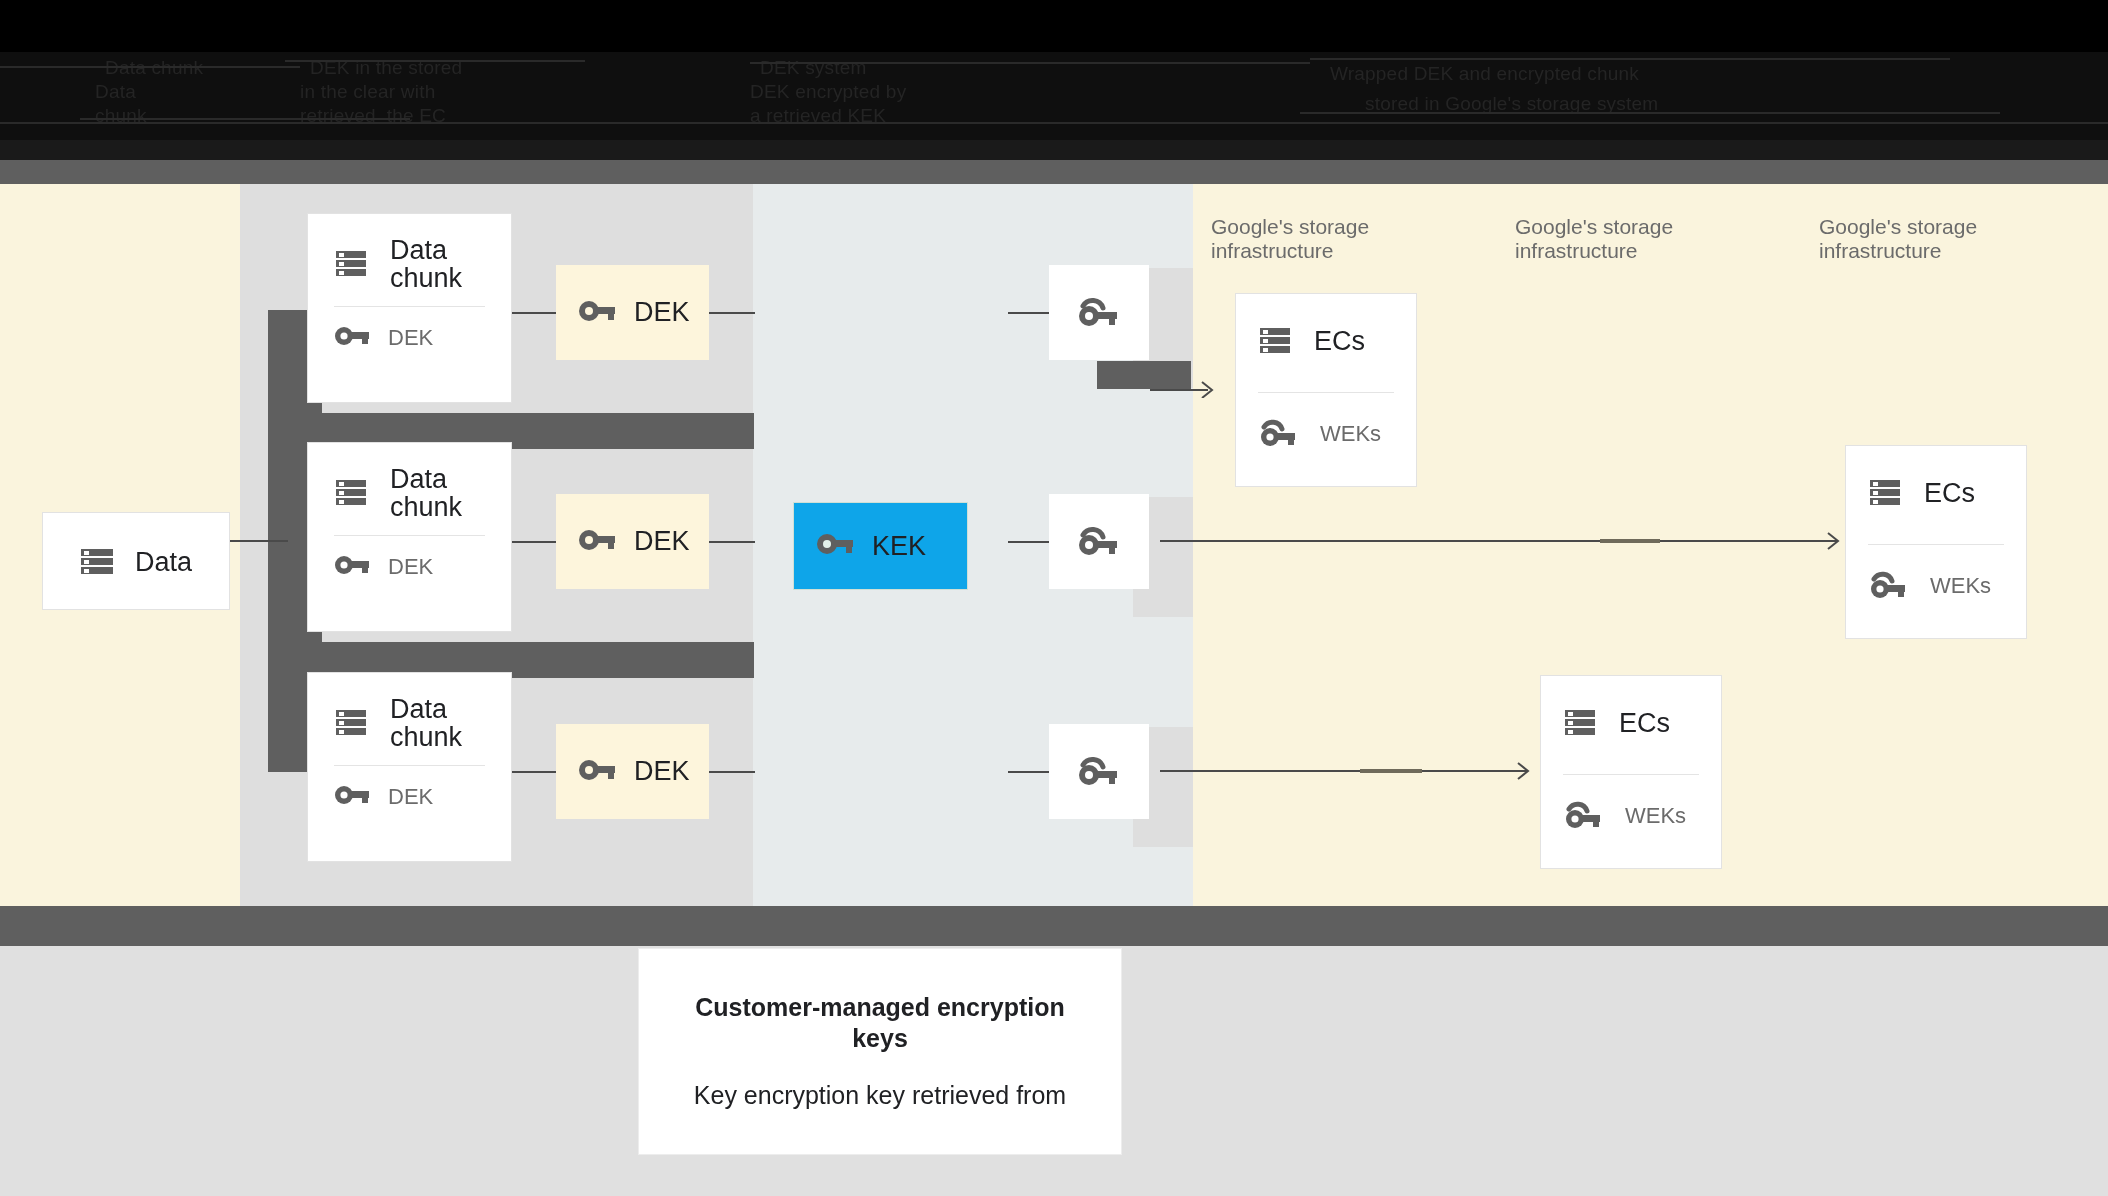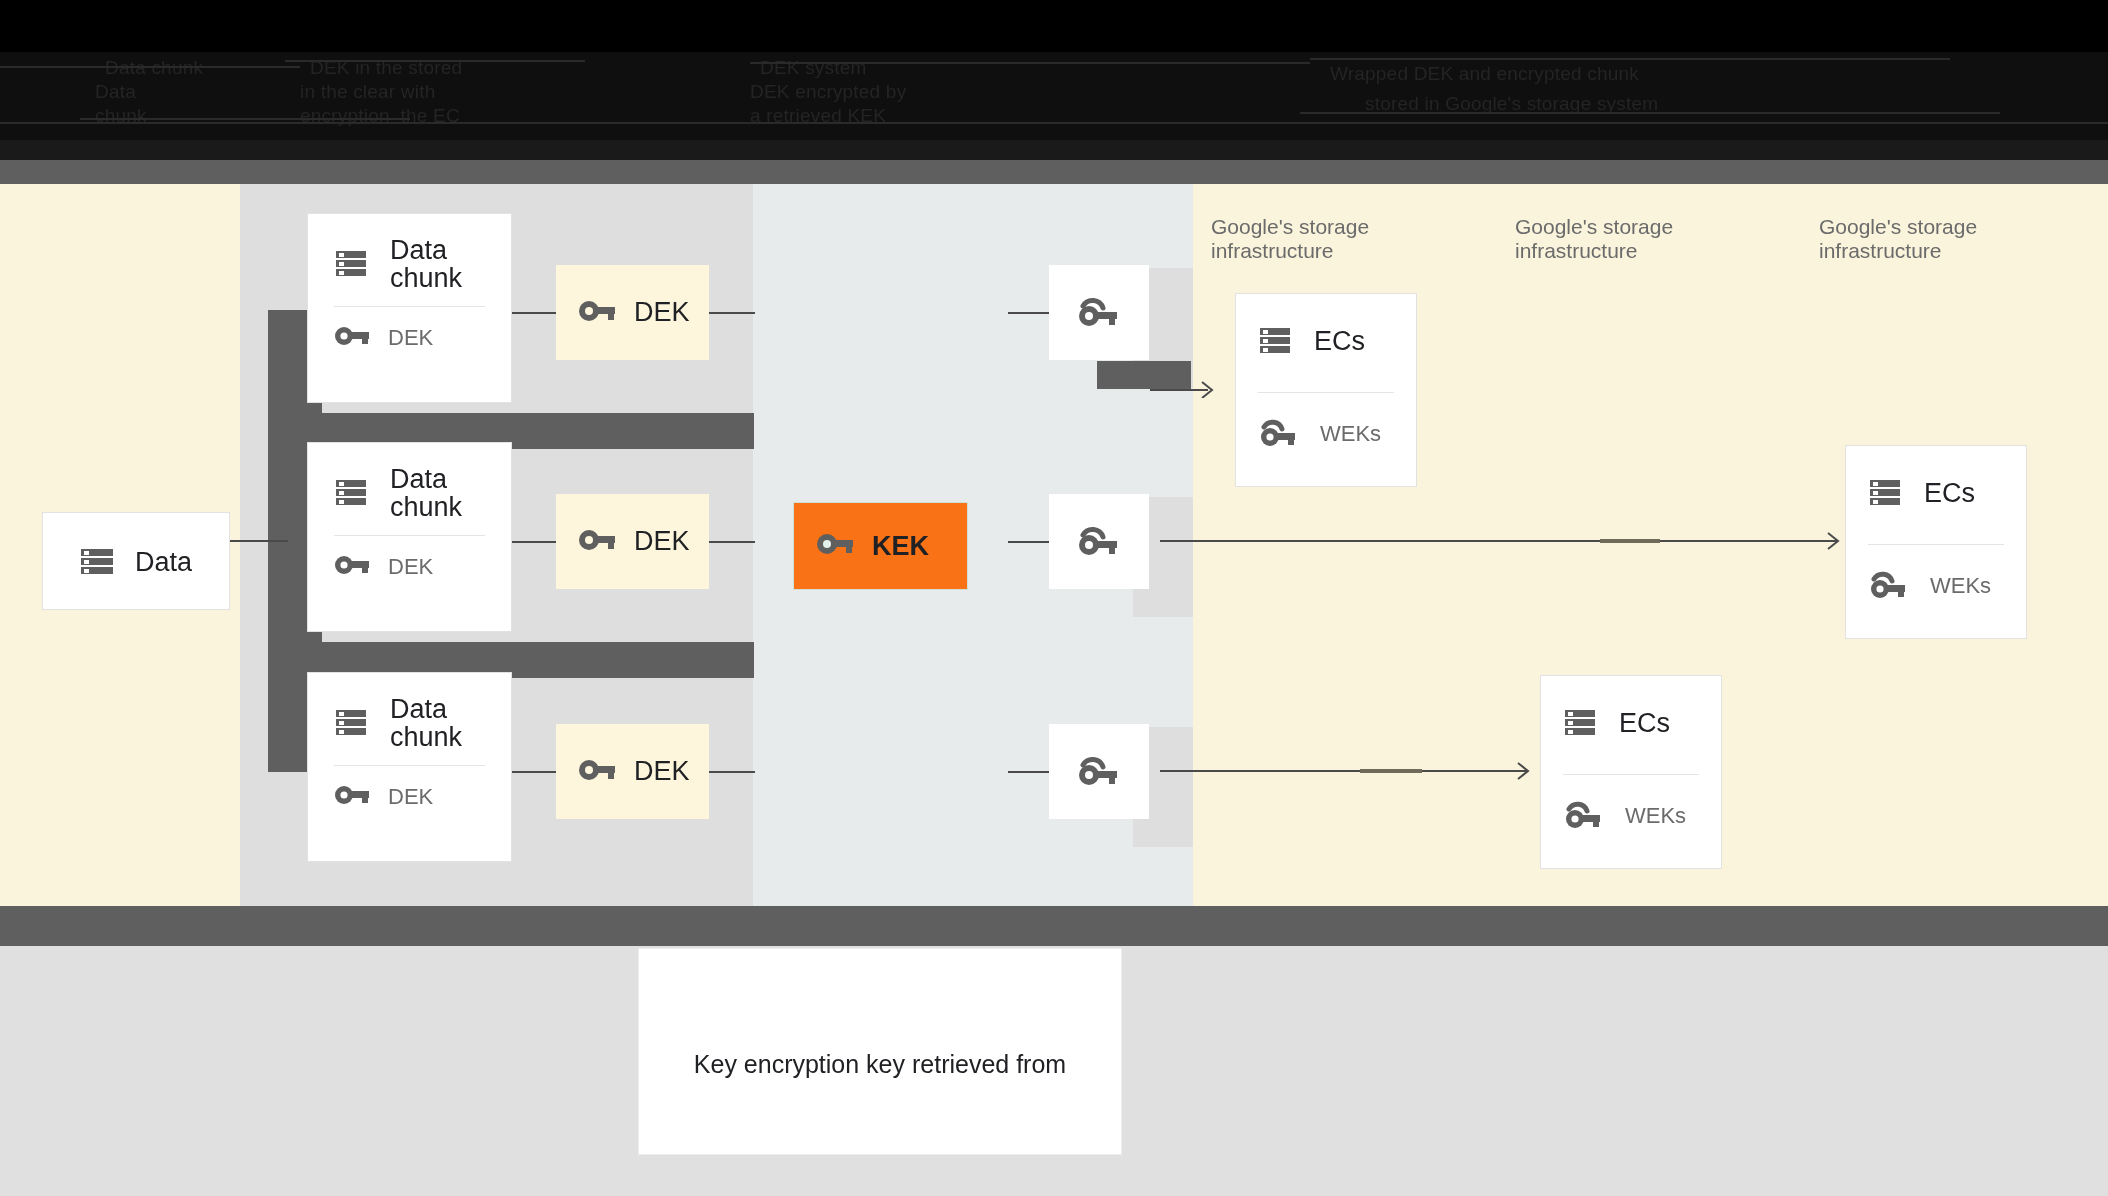--- a/index.html
+++ b/index.html
@@ -28,21 +28,21 @@
   .card-top{display:flex;align-items:center;gap:18px;padding:22px 26px 14px 26px;}
   .card-div{height:1px;background:#e4e4e4;margin:0 26px;}
   .card-bot{display:flex;align-items:center;gap:18px;padding:16px 26px 18px 26px;}
   .card-title{font-size:27px;color:#202124;line-height:28px;}
   .card-sub{font-size:22px;color:#6b6b6b;line-height:24px;}
 
   
   .chip{position:absolute;display:flex;align-items:center;gap:18px;box-sizing:border-box;
         padding:0 22px;}
   .chip-dek{background:#fdf5dc;}
-  .chip-kek{background:#f97316;border:1px solid #cfe0d6;font-weight:bold;}
+  .chip-kek{background:#0ea5e9;border:1px solid #cfe0d6;}
   .chip-plain{background:#ffffff;}
   .chip-label{font-size:27px;color:#202124;}
 
   
   .svr{flex:0 0 auto;}
   .keyi{flex:0 0 auto;}
 
   
   .line{position:absolute;background:#4a4a4a;height:2px;}
 
@@ -65,21 +65,21 @@
   <div class="hdr-black"></div>
   <div class="hdr-band"></div>
   <div class="hdr-bottom"></div>
   <div class="hdr-gray"></div>
 
   <div class="hdr-row" style="left:105px;top:56px;">Data chunk</div>
   <div class="hdr-row" style="left:95px;top:80px;">Data</div>
   <div class="hdr-row" style="left:95px;top:104px;">chunk</div>
   <div class="hdr-row" style="left:310px;top:56px;">DEK in the stored</div>
   <div class="hdr-row" style="left:300px;top:80px;">in the clear with</div>
-  <div class="hdr-row" style="left:300px;top:104px;">encryption  the EC</div>
+  <div class="hdr-row" style="left:300px;top:104px;">retrieved  the EC</div>
   <div class="hdr-row" style="left:760px;top:56px;">DEK system</div>
   <div class="hdr-row" style="left:750px;top:80px;">DEK encrypted by</div>
   <div class="hdr-row" style="left:750px;top:104px;">a retrieved KEK</div>
   <div class="hdr-row" style="left:1330px;top:62px;">Wrapped DEK and encrypted chunk</div>
   <div class="hdr-row" style="left:1365px;top:92px;">stored in Google's storage system</div>
 
   <div class="hdr-rule" style="left:0px;top:66px;width:300px;"></div>
   <div class="hdr-rule" style="left:285px;top:60px;width:300px;"></div>
   <div class="hdr-rule" style="left:750px;top:62px;width:560px;"></div>
   <div class="hdr-rule" style="left:1310px;top:58px;width:640px;"></div>
@@ -416,19 +416,20 @@
           <rect x="18" y="18" width="19" height="7" fill="#5f5f5f"></rect>
           <rect x="30" y="23" width="6" height="7" fill="#5f5f5f"></rect>
         </svg>
       </span>
       <span class="card-sub">WEKs</span>
     </div>
   </div>
 
   <div class="caption" style="left:638px;top:948px;width:484px;height:207px;">
     <div>
+      <div class="cap-b">Customer-managed encryption keys</div>
     </div>
     <div>
       <div class="cap-n">Key encryption key retrieved from</div>
     </div>
   </div>
 
 </div>
 
 </body></html>

